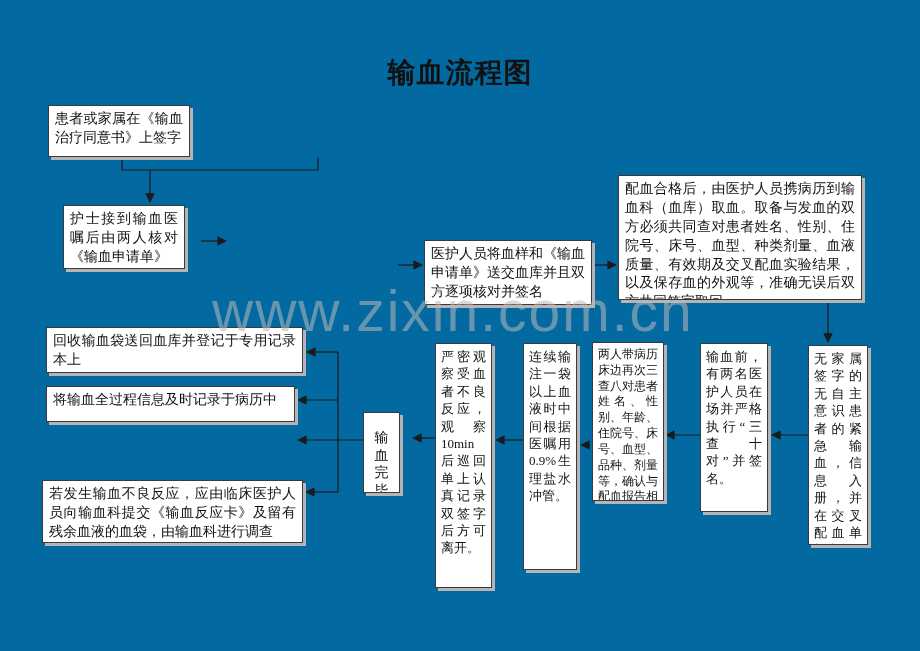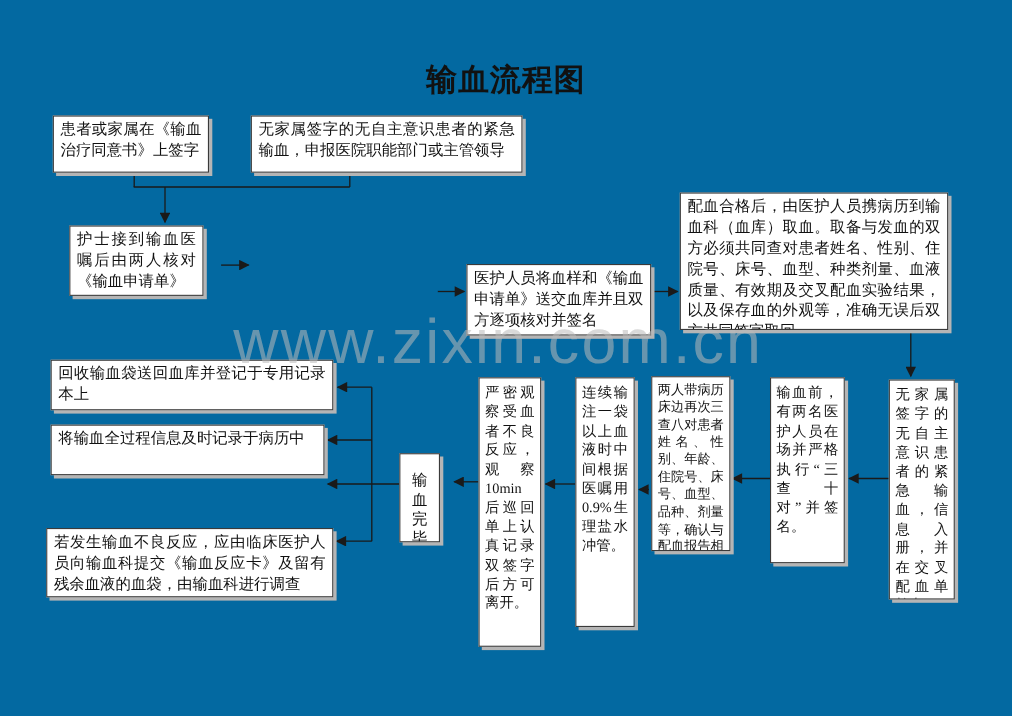--- a/index.html
+++ b/index.html
@@ -56,21 +56,20 @@
       <path d="M363,440 H298" marker-end="url(#arrow)"></path>
       <path d="M338,352 V492"></path>
       <path d="M338,352 H307" marker-end="url(#arrow)"></path>
       <path d="M338,400 H298" marker-end="url(#arrow)"></path>
       <path d="M338,492 H306" marker-end="url(#arrow)"></path>
     </g>
   </svg>
 
   <div class="box" style="left:48px;top:105px;width:142px;height:52px">患者或家属在《输血治疗同意书》上签字</div>
 
-  <div class="box" style="left:228px;top:105px;width:247px;height:52px">无家属签字的无自主意识患者的紧急输血，申报医院职能部门或主管领导</div>
 
   <div class="box" style="left:63px;top:205px;width:122px;height:64px">护士接到输血医嘱后由两人核对《输血申请单》</div>
 
 
   <div class="box" style="left:424px;top:240px;width:168px;height:65px">医护人员将血样和《输血申请单》送交血库并且双方逐项核对并签名</div>
 
   <div class="box" style="left:618px;top:175px;width:244px;height:125px">配血合格后，由医护人员携病历到输血科（血库）取血。取备与发血的双方必须共同查对患者姓名、性别、住院号、床号、血型、种类剂量、血液质量、有效期及交叉配血实验结果，以及保存血的外观等，准确无误后双方共同签字取回。</div>
 
   <div class="box v13" style="left:808px;top:345px;width:60px;height:200px">无家属签字的无自主意识患者的紧急输血，信息入册，并在交叉配血单签名</div>
 
@@ -79,20 +78,20 @@
   <div class="box v12" style="left:592px;top:342px;width:72px;height:159px">两人带病历床边再次三查八对患者姓名、性别、年龄、住院号、床号、血型、品种、剂量等，确认与配血报告相符，执行输血。</div>
 
   <div class="box v13" style="left:523px;top:343px;width:54px;height:227px">连续输注一袋以上血液时中间根据医嘱用0.9%生理盐水冲管。</div>
 
   <div class="box v13" style="left:435px;top:343px;width:57px;height:245px">严密观察受血者不良反应，观察10min后巡回单上认真记录双签字后方可离开。</div>
 
   <div class="box finished" style="left:363px;top:412px;width:37px;height:81px">输血完毕</div>
 
   <div class="box" style="left:46px;top:327px;width:257px;height:46px">回收输血袋送回血库并登记于专用记录本上</div>
 
-  <div class="box" style="left:46px;top:386px;width:249px;height:46px">将输血全过程信息及时记录于病历中</div>
+  <div class="box" style="left:46px;top:386px;width:249px;height:36px">将输血全过程信息及时记录于病历中</div>
 
 
   <div class="box" style="left:42px;top:480px;width:261px;height:63px">若发生输血不良反应，应由临床医护人员向输血科提交《输血反应卡》及留有残余血液的血袋，由输血科进行调查</div>
 
   <div class="watermark">www.zixin.com.cn</div>
 
 </div>
 
 </body></html>

